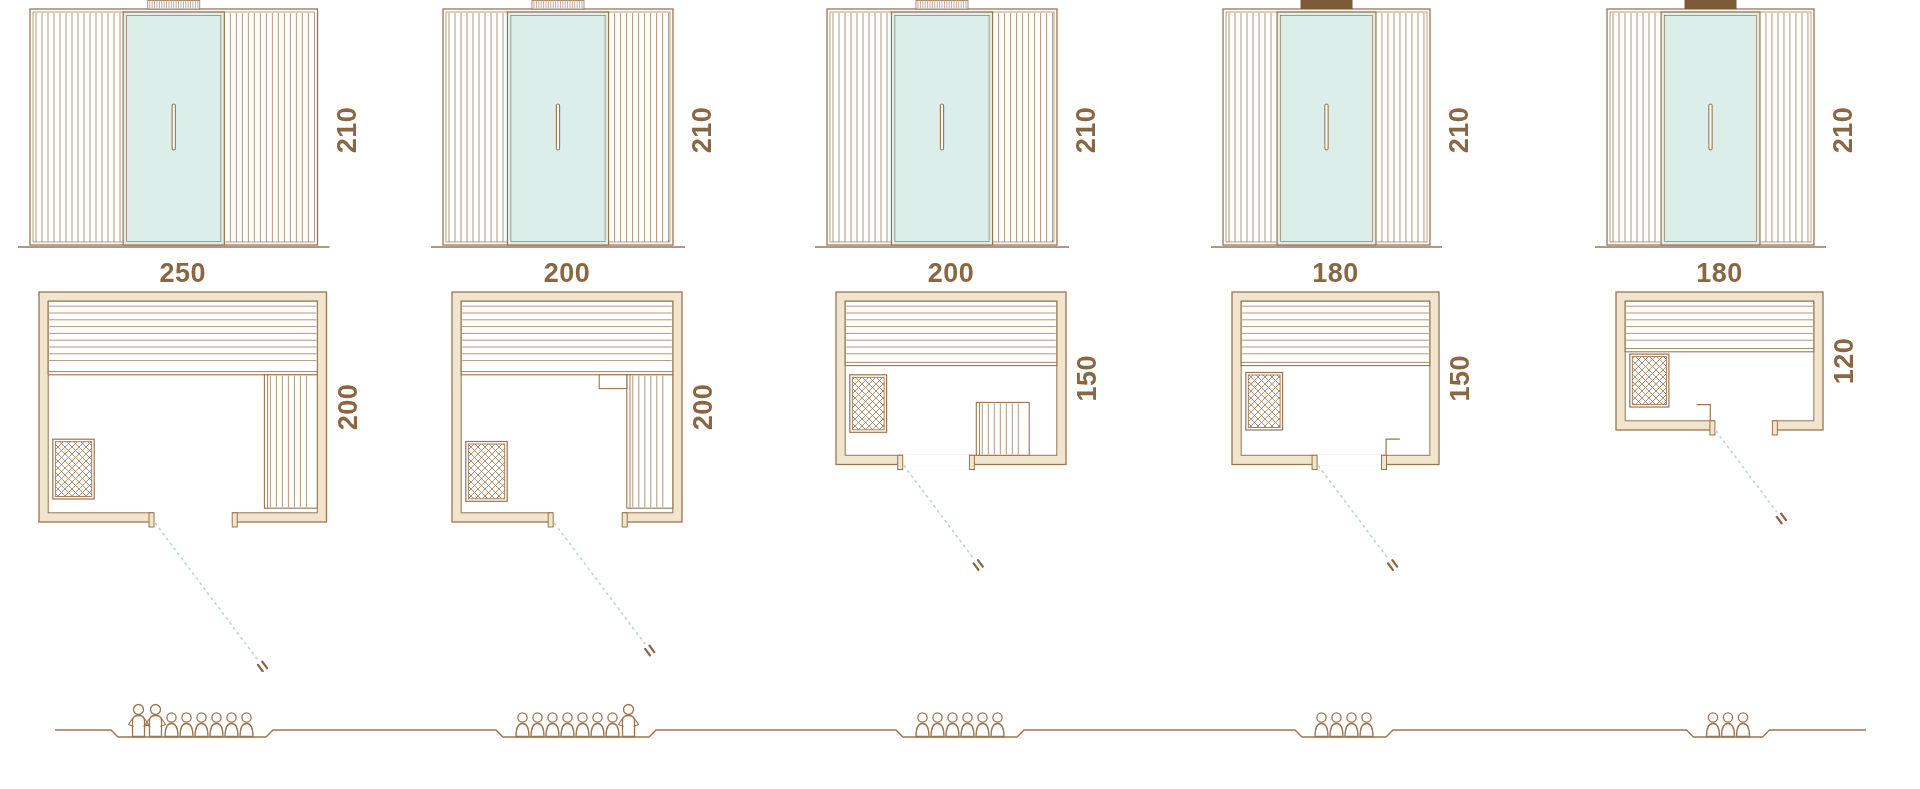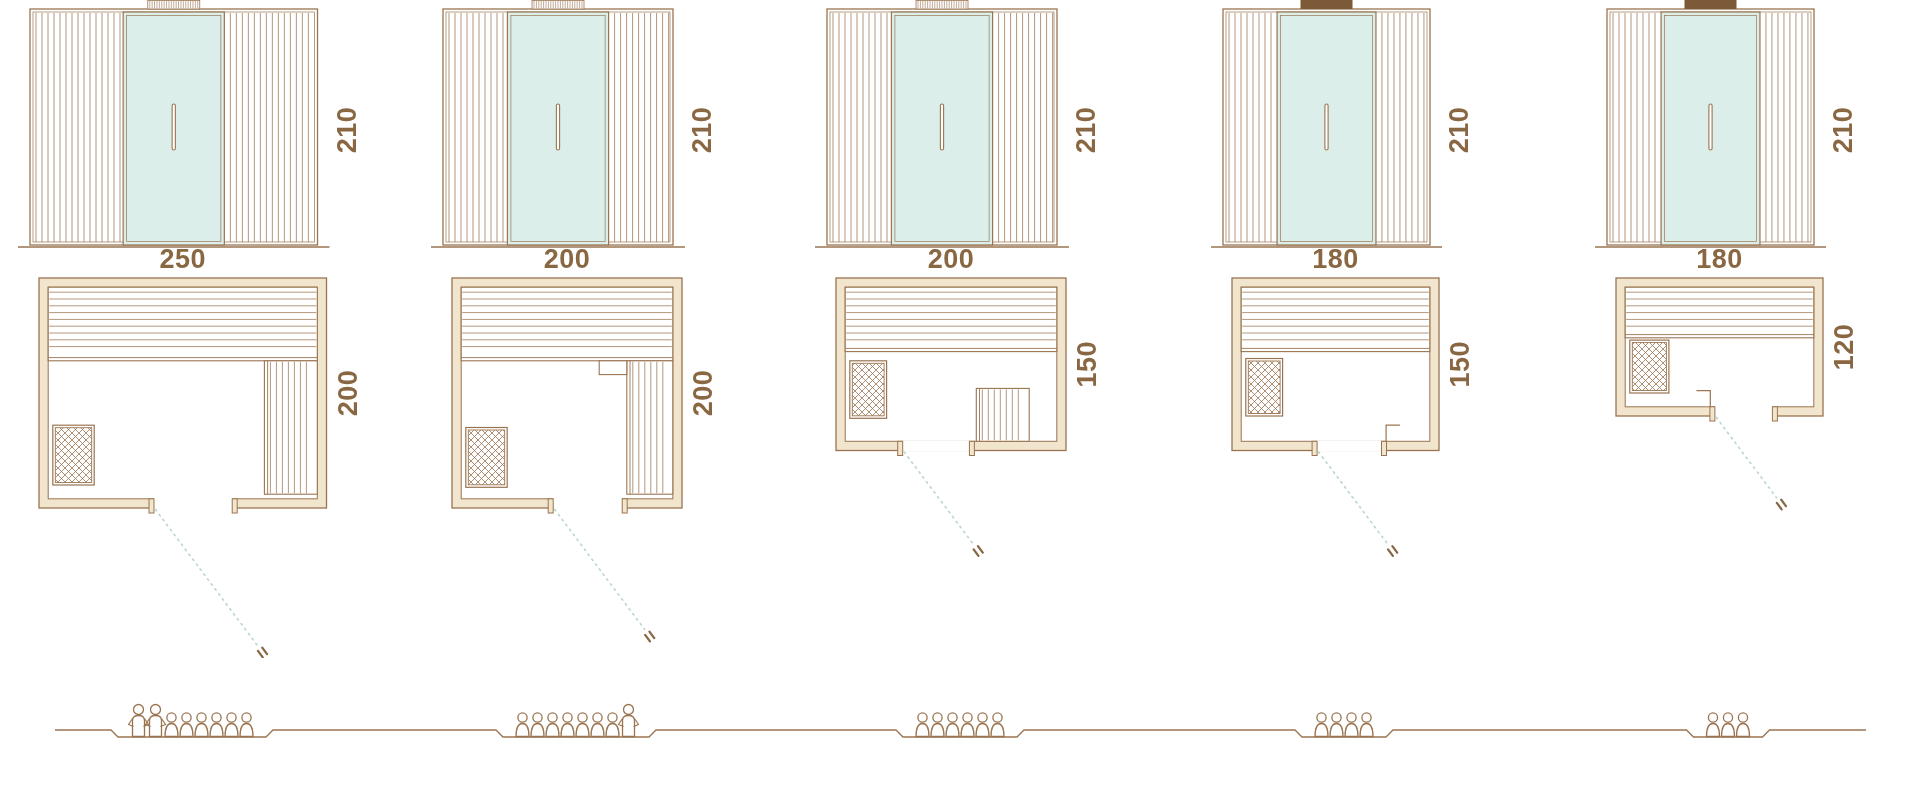--- a/index.html
+++ b/index.html
@@ -2,21 +2,21 @@
 <html><head>
 <meta charset="utf-8">
 <style>
   html,body{margin:0;padding:0;background:#ffffff;}
   body{width:1920px;height:789px;overflow:hidden;}
   #canvas{position:relative;width:1920px;height:789px;background:#ffffff;overflow:hidden;
           font-family:"Liberation Sans",sans-serif;}
   .row{position:absolute;left:0;width:1920px;display:grid;
        grid-template-columns:repeat(5,384px);justify-items:center;align-items:start;}
   #row-elev{top:0;}
-  #row-plan{top:244px;}
+  #row-plan{top:258px;}
   #strip{position:absolute;top:672px;left:0;width:1920px;height:100px;}
   .cell{display:flex;justify-content:center;}
   svg text{font-family:"Liberation Sans",sans-serif;letter-spacing:0.5px;}
 </style>
 </head>
 <body>
 
 <div id="canvas">
   <div id="row-elev" class="row">
       <div class="cell">

